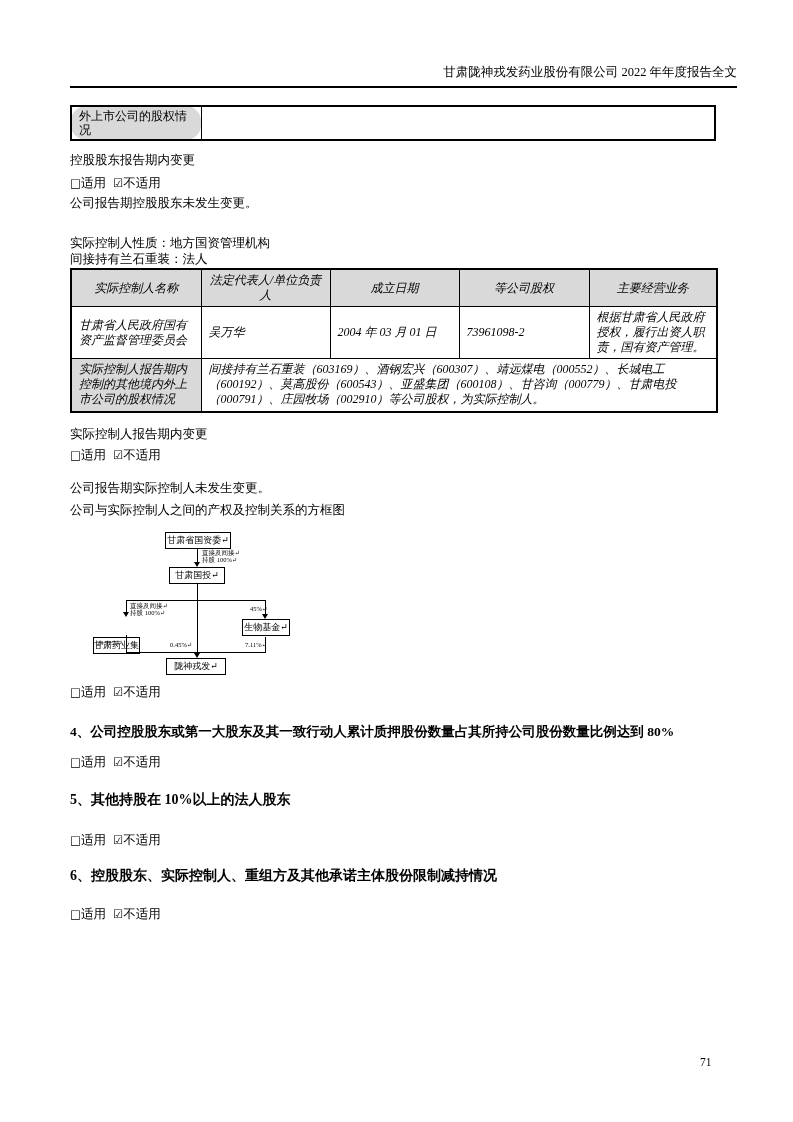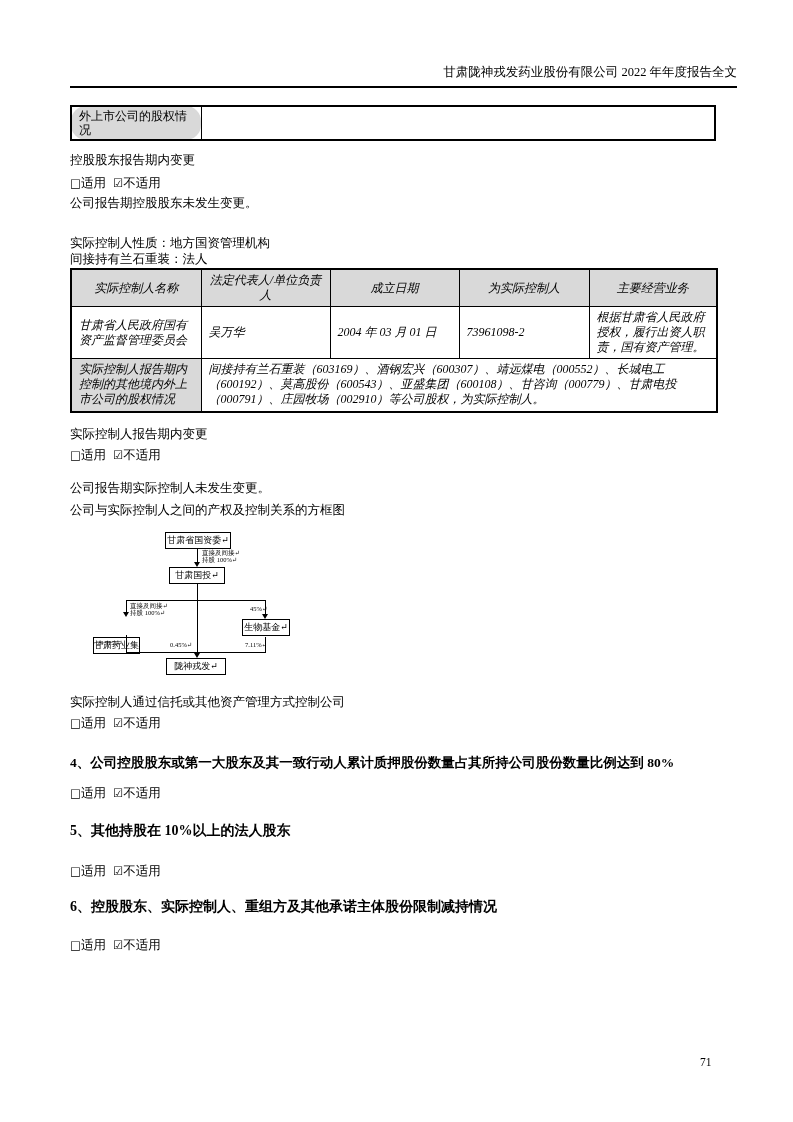--- a/index.html
+++ b/index.html
@@ -104,21 +104,21 @@
           <col style="width:129px">
           <col style="width:129px">
           <col style="width:130px">
           <col style="width:128px">
         </colgroup>
       <tbody>
           <tr>
         <th>实际控制人名称</th>
         <th>法定代表人/单位负责人</th>
         <th>成立日期</th>
-        <th>为实际控制人</th>
+        <th>等公司股权</th>
         <th>主要经营业务</th>
       </tr>
       <tr class="r1">
         <td>甘肃省人民政府国有资产监督管理委员会</td>
         <td>吴万华</td>
         <td>2004 年 03 月 01 日</td>
         <td>73961098-2</td>
         <td>根据甘肃省人民政府授权，履行出资人职责，国有资产管理。</td>
       </tr>
       <tr class="r2">
@@ -166,21 +166,20 @@
       <div class="dl" style="left:60px; top:75px;">
         <div>直接及间接↵</div>
         <div>持股 100%↵</div>
       </div>
       <div class="dl" style="left:180px; top:78px;">45%↵</div>
       <div class="dl" style="left:27px;  top:112px;">29.92%↵</div>
       <div class="dl" style="left:100px; top:114px;">0.45%↵</div>
       <div class="dl" style="left:175px; top:114px;">7.11%↵</div>
     </div>
 
-    <p class="para p-trust">实际控制人通过信托或其他资产管理方式控制公司</p>
 
     <div class="apply-row a3">
       <span class="cb">□</span><span>适用</span><span class="grp2 cb">☑</span><span>不适用</span>
     </div>
 
     <h2 class="sec-heading h4">4、公司控股股东或第一大股东及其一致行动人累计质押股份数量占其所持公司股份数量比例达到 80%</h2>
 
     <div class="apply-row a4">
       <span class="cb">□</span><span>适用</span><span class="grp2 cb">☑</span><span>不适用</span>
     </div>

